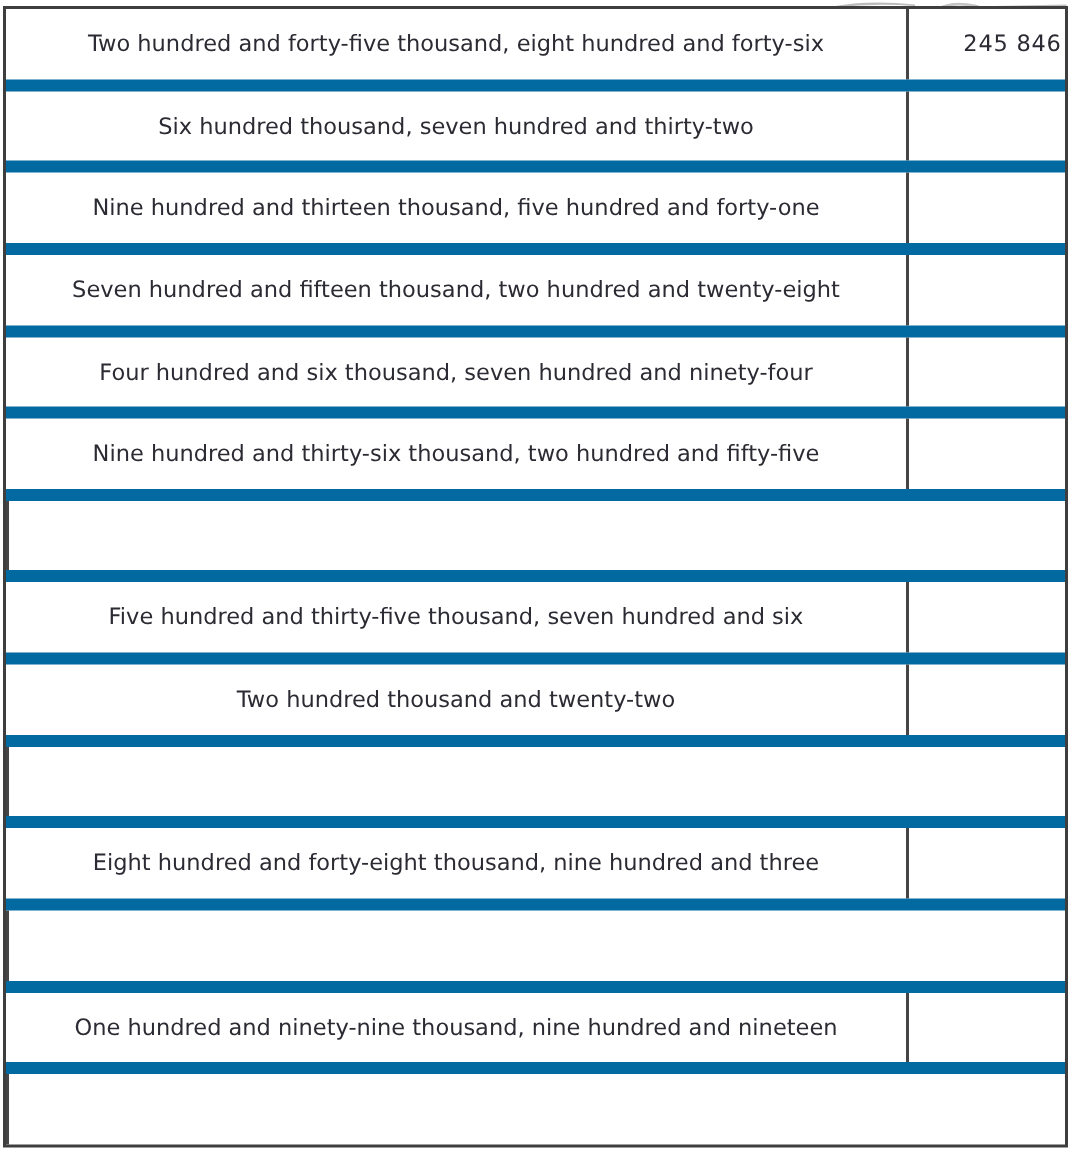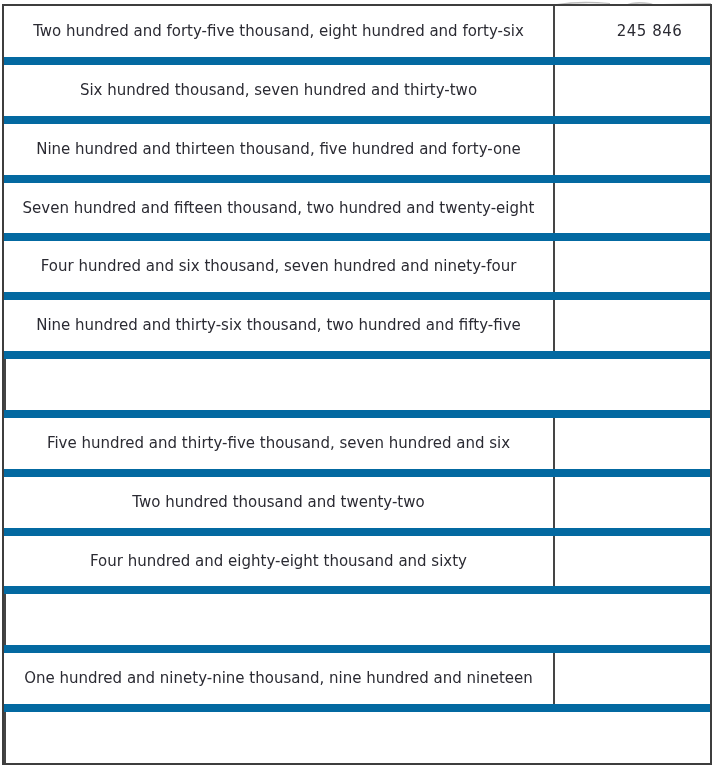--- a/index.html
+++ b/index.html
@@ -43,21 +43,21 @@
   .cell {
     display: flex;
     align-items: center;
     justify-content: center;
     text-align: center;
     color: #2b2b33;
     font-size: 15px;
     line-height: 1.25;
   }
   .cell.words {
-    width: 549px;
+    width: 600px;
     padding: 2px 6px;
     box-sizing: border-box;
   }
   .cell.answer {
     flex: 1;
     border-left: 2px solid #454545;
     letter-spacing: 0.5px;
     padding-left: 34px;
   }
 </style>
@@ -110,24 +110,27 @@
     <div class="cell words">Five hundred and thirty-five thousand, seven hundred and six</div>
     <div class="cell answer"></div>
   </div>
 
   <div class="row">
     <div class="cell words">Two hundred thousand and twenty-two</div>
     <div class="cell answer"></div>
   </div>
 
   <div class="row">
-    <div class="cell words">Four hundred and eighty-eight thousand and sixty</div>
     <div class="cell answer"></div>
   </div>
 
+  <div class="row">
+    <div class="cell words">Eight hundred and forty-eight thousand, nine hundred and three</div>
+    <div class="cell answer"></div>
+  </div>
 
   <div class="row">
     <div class="cell answer"></div>
   </div>
 
   <div class="row">
     <div class="cell words">One hundred and ninety-nine thousand, nine hundred and nineteen</div>
     <div class="cell answer"></div>
   </div>
 

